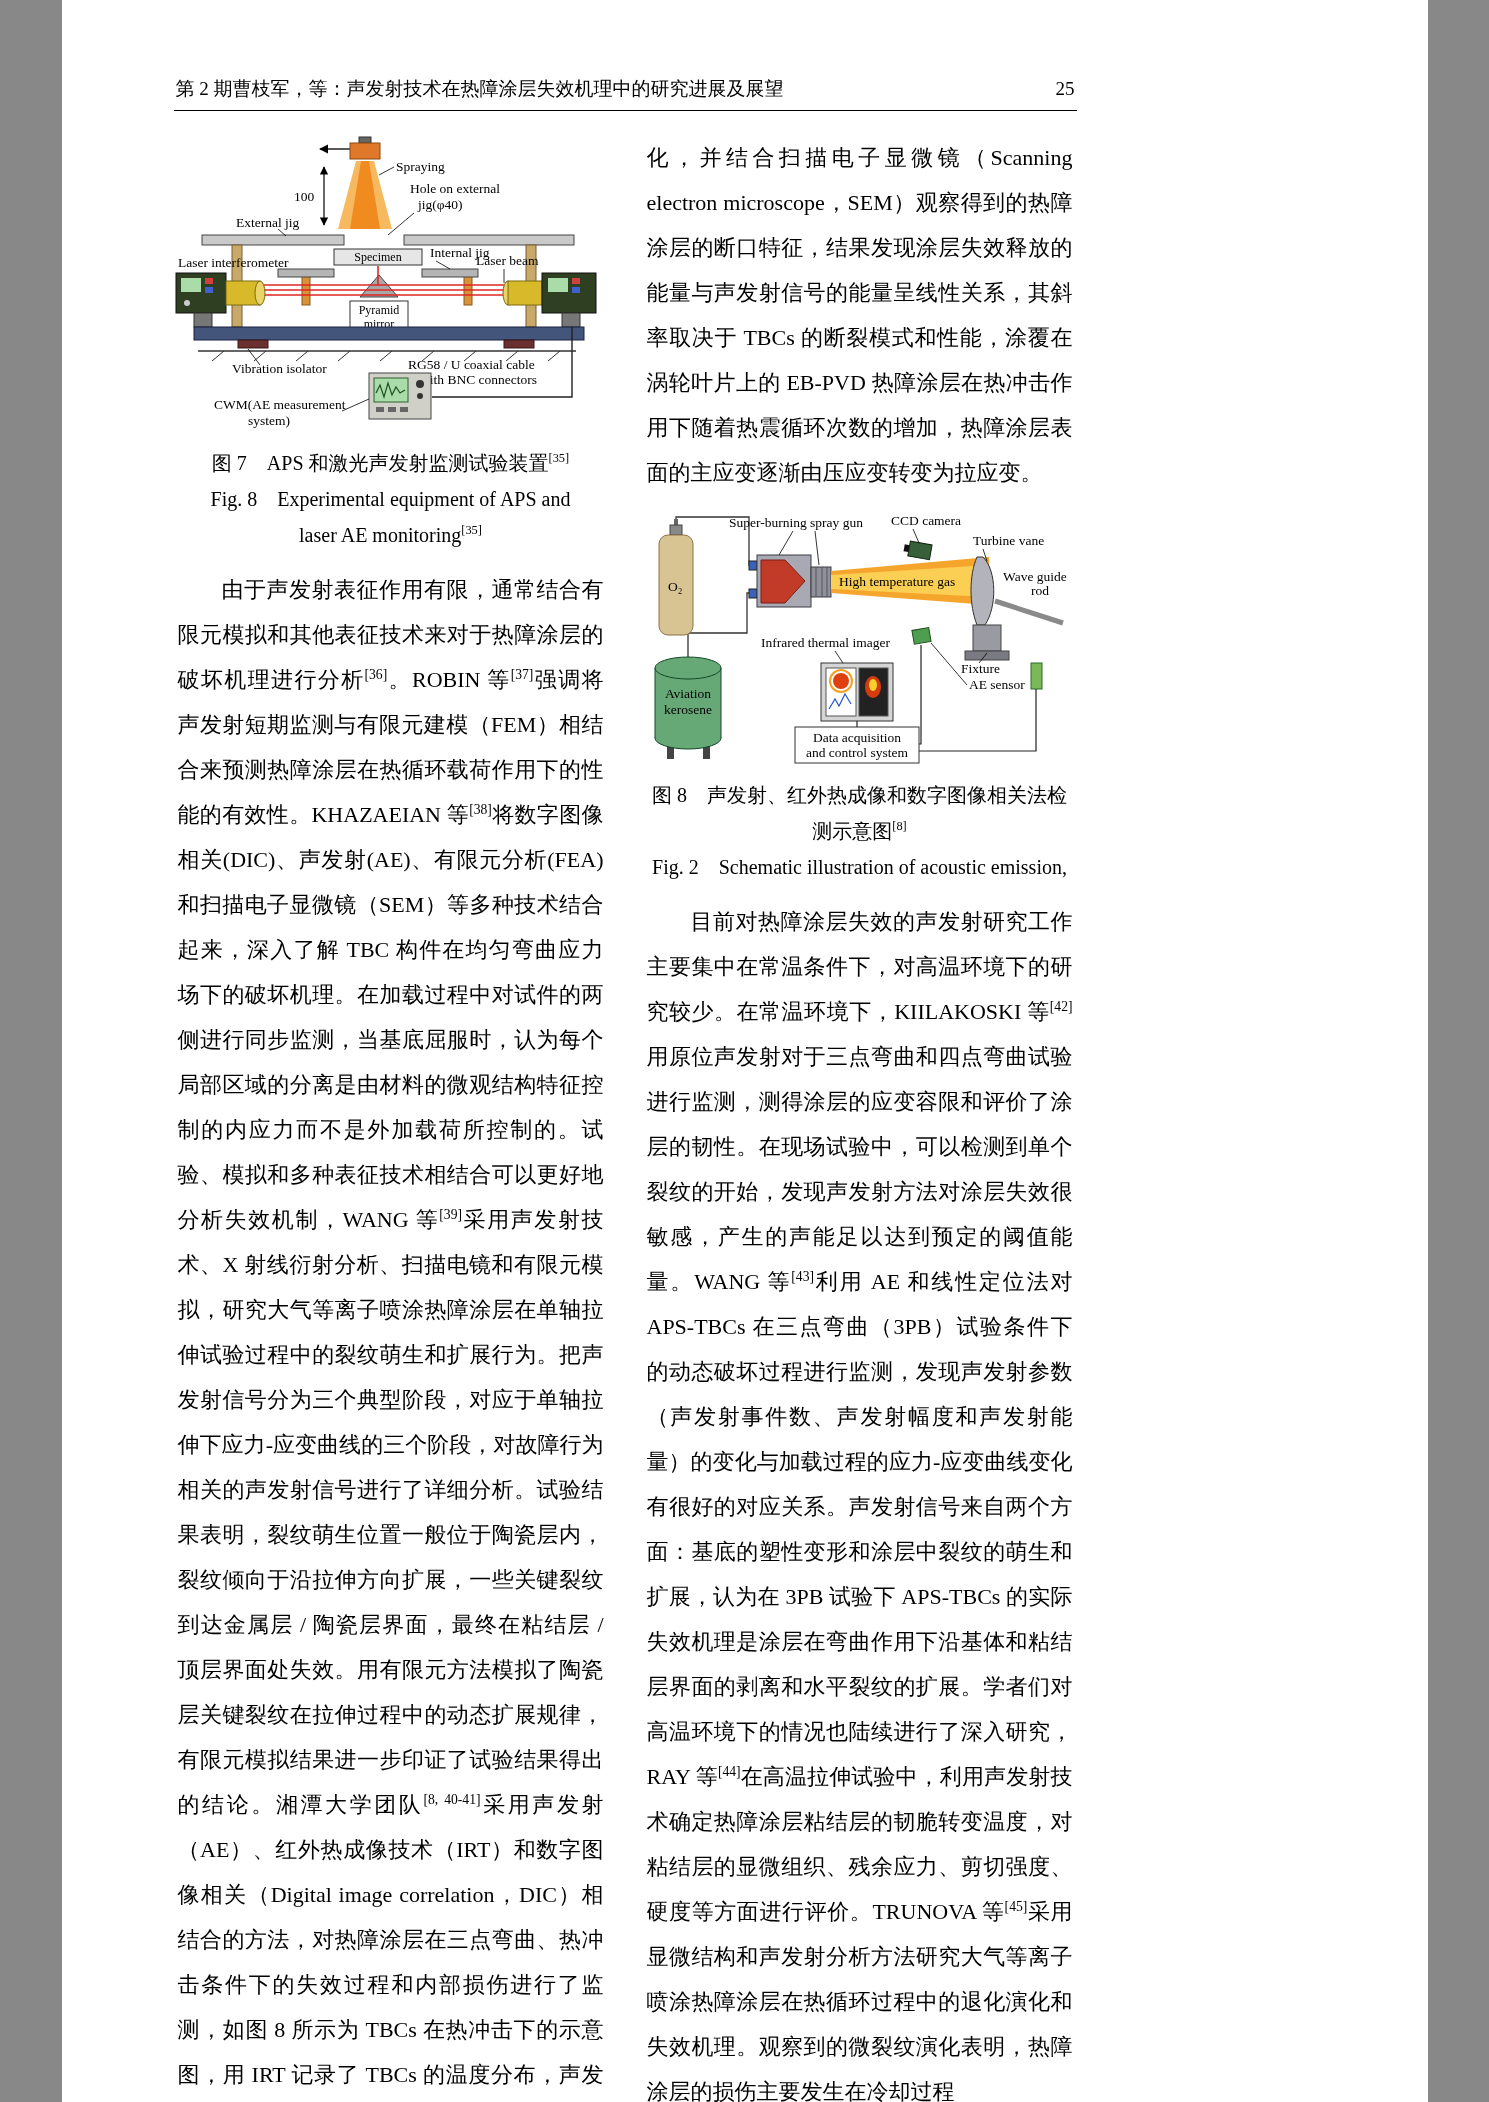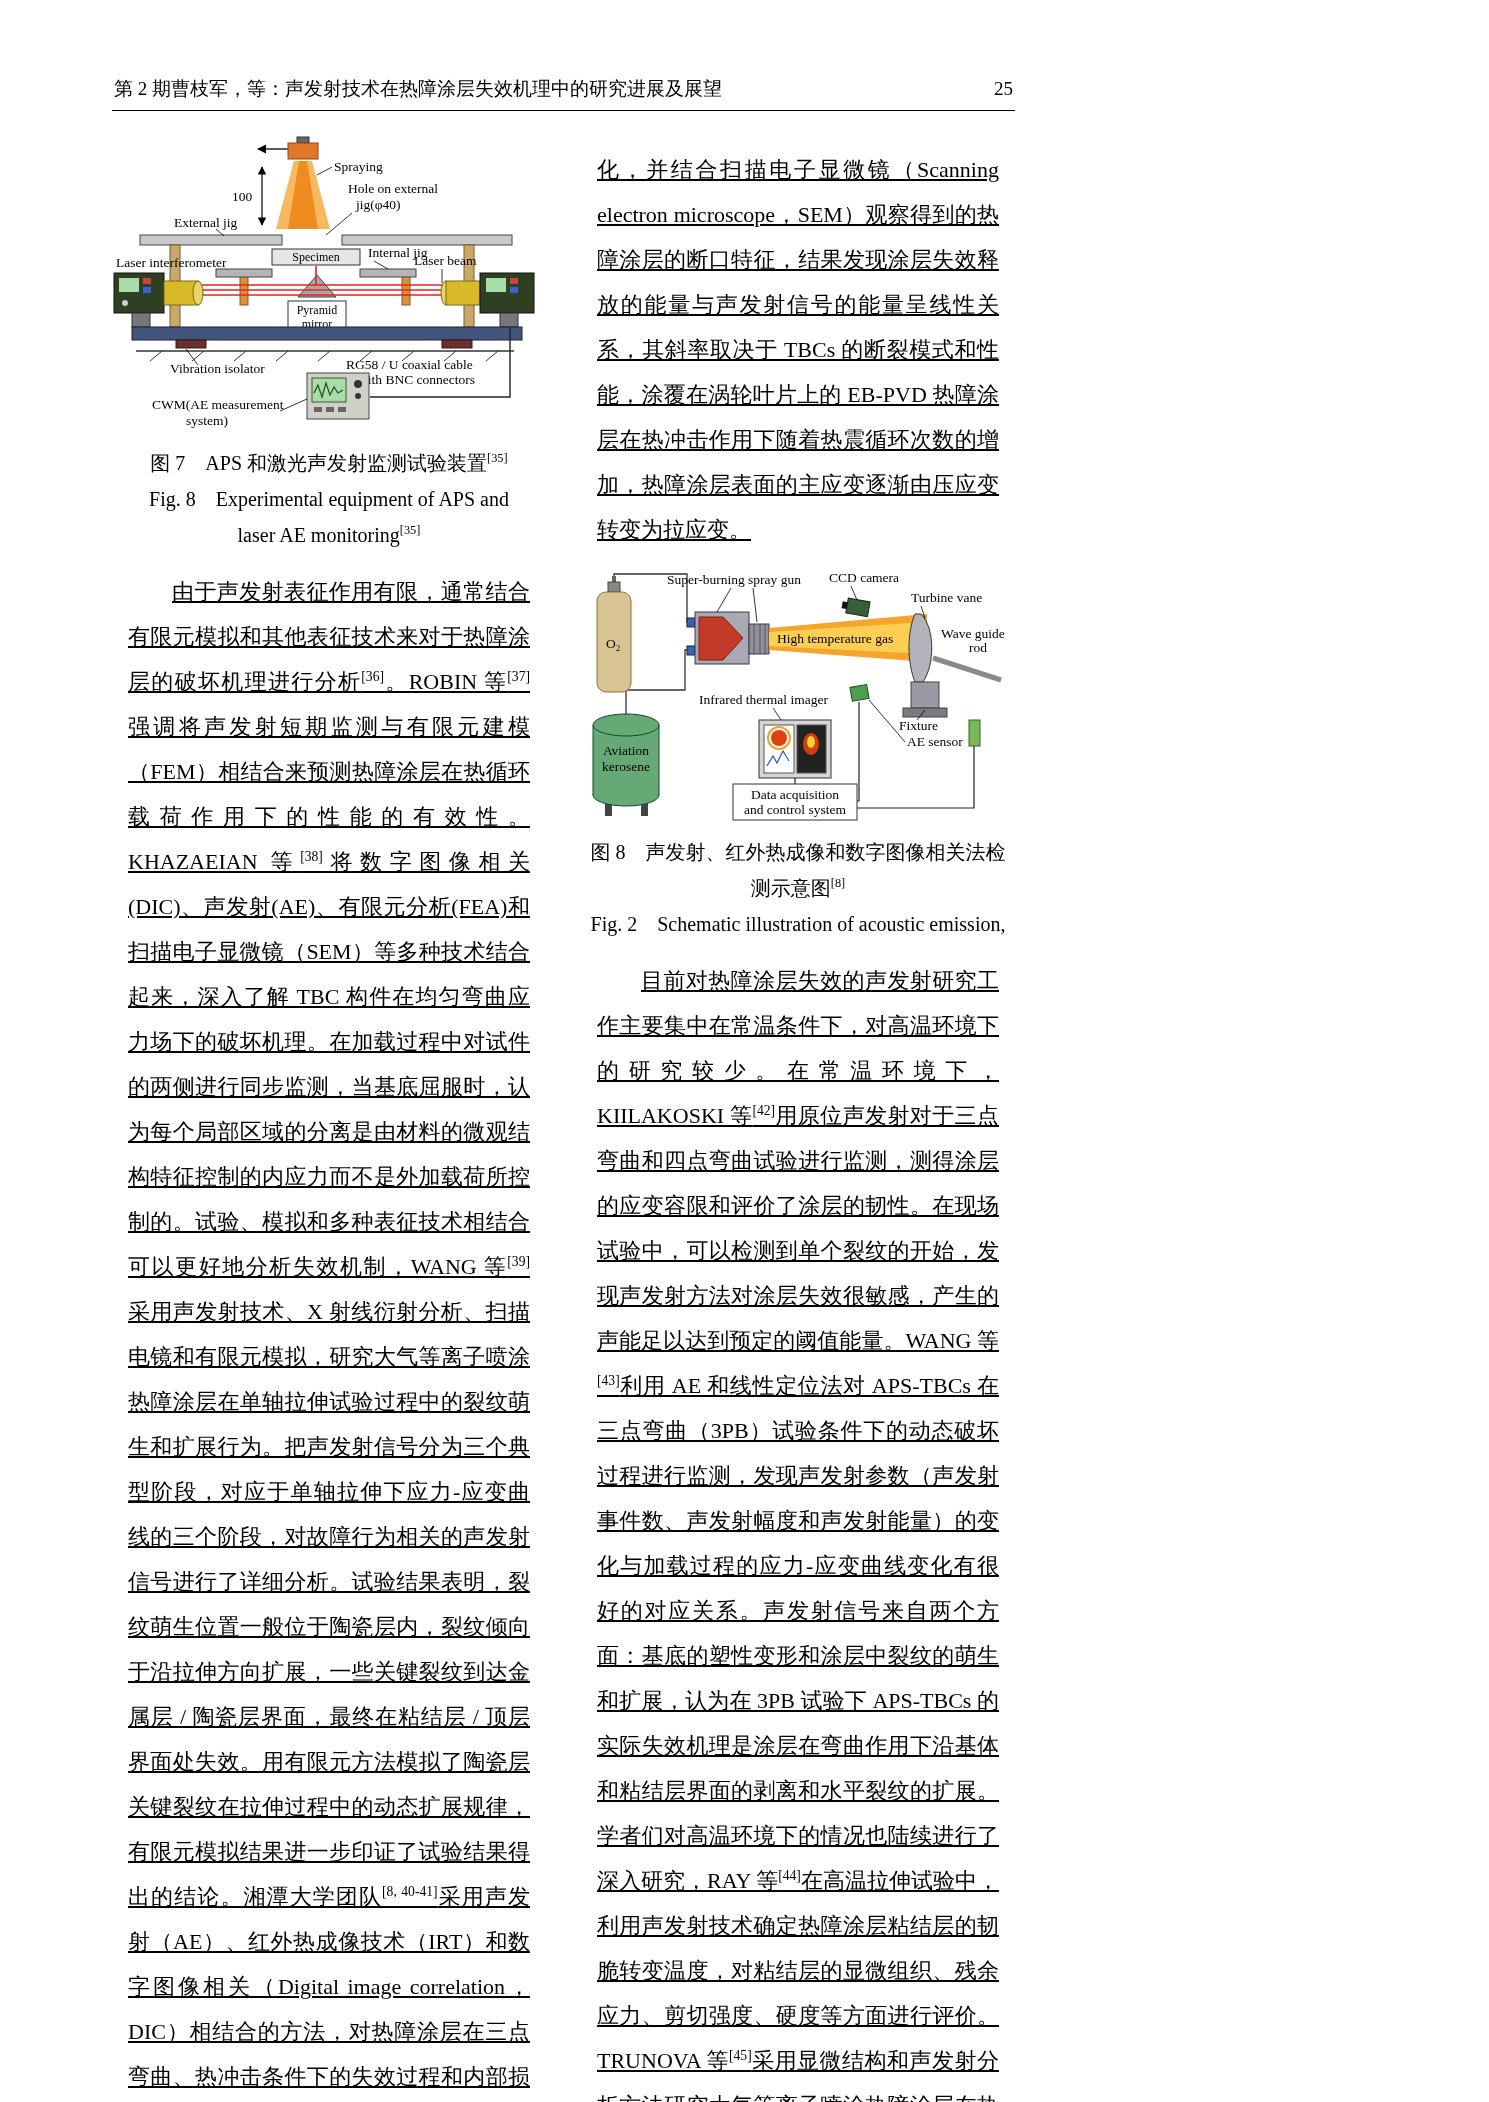--- a/index.html
+++ b/index.html
@@ -1,25 +1,25 @@
 <!DOCTYPE html>
 <html><head>
 <meta charset="utf-8">
 <style>
   html,body { margin:0; padding:0; background:#888; }
-  .page { position:relative; width:1489px; height:2102px; background:#ffffff; margin:0 auto;
+  .page { position:relative; width:1366px; height:2102px; background:#ffffff; margin:0 auto;
           font-family:"Liberation Serif","DejaVu Serif",serif; color:#000; overflow:hidden; }
   .content { position:absolute; left:112px; top:76px; width:903px; }
   .pageheader { display:flex; justify-content:space-between; align-items:baseline;
                 font-size:19px; padding:0 2px 8px 2px; }
   .rh-title { flex:1; }
   .header-rule { border-top:1.6px solid #000; height:0; margin-bottom:20px; }
   .columns { display:flex; gap:35px; }
   .col { width:434px; font-size:22px; line-height:45px; text-align:justify; }
-  p.body { margin:16px;text-decoration:underline; }
+  p.body { margin:4px; }
   p.indent { text-indent:2em; }
   sup { font-size:0.62em; line-height:0; vertical-align:super; }
   .figure { position:relative; margin:4px 0 2px 0; }
   .figure svg { display:block; }
   .figure svg text { font-family:"Liberation Serif","DejaVu Serif",serif; font-size:13.5px; fill:#000; }
   .figure svg text.sm { font-size:12px; }
   .figure svg text.tc { text-anchor:middle; }
   .figcap { text-align:center; font-size:20px; line-height:36px; }
   .figcap.cn { margin-top:10px; }
   .caps-group { margin-bottom:14px; }

